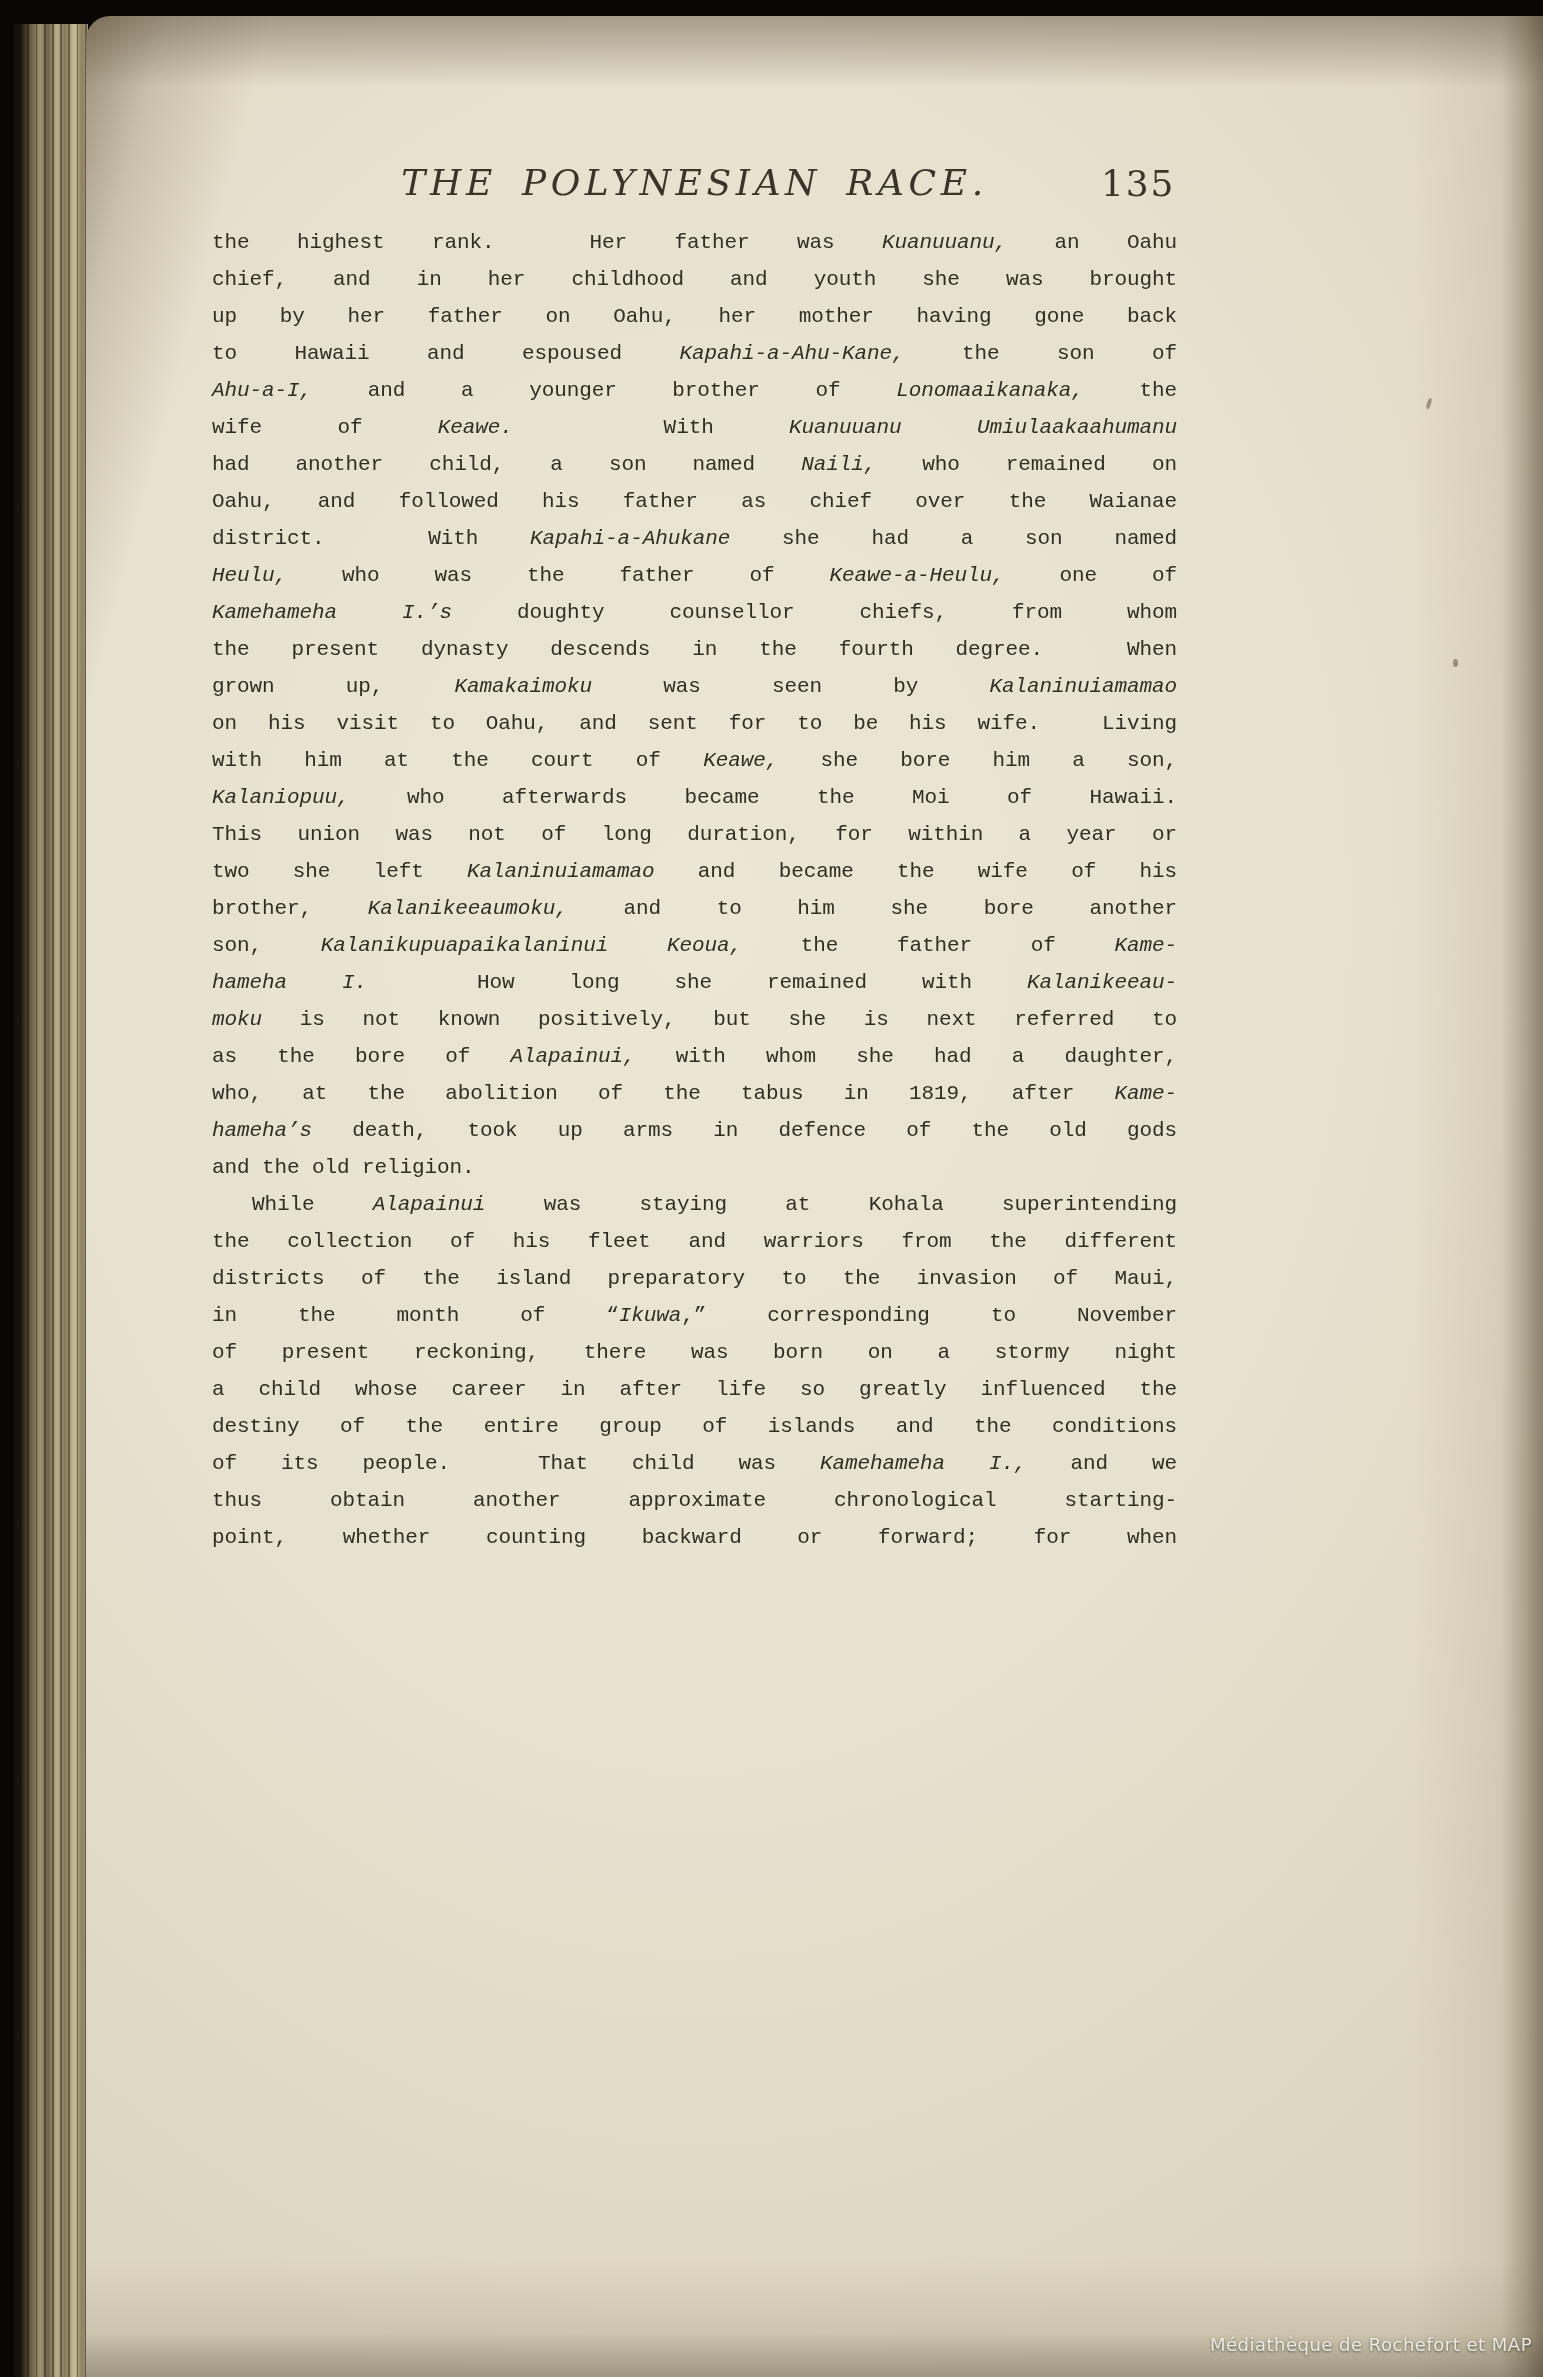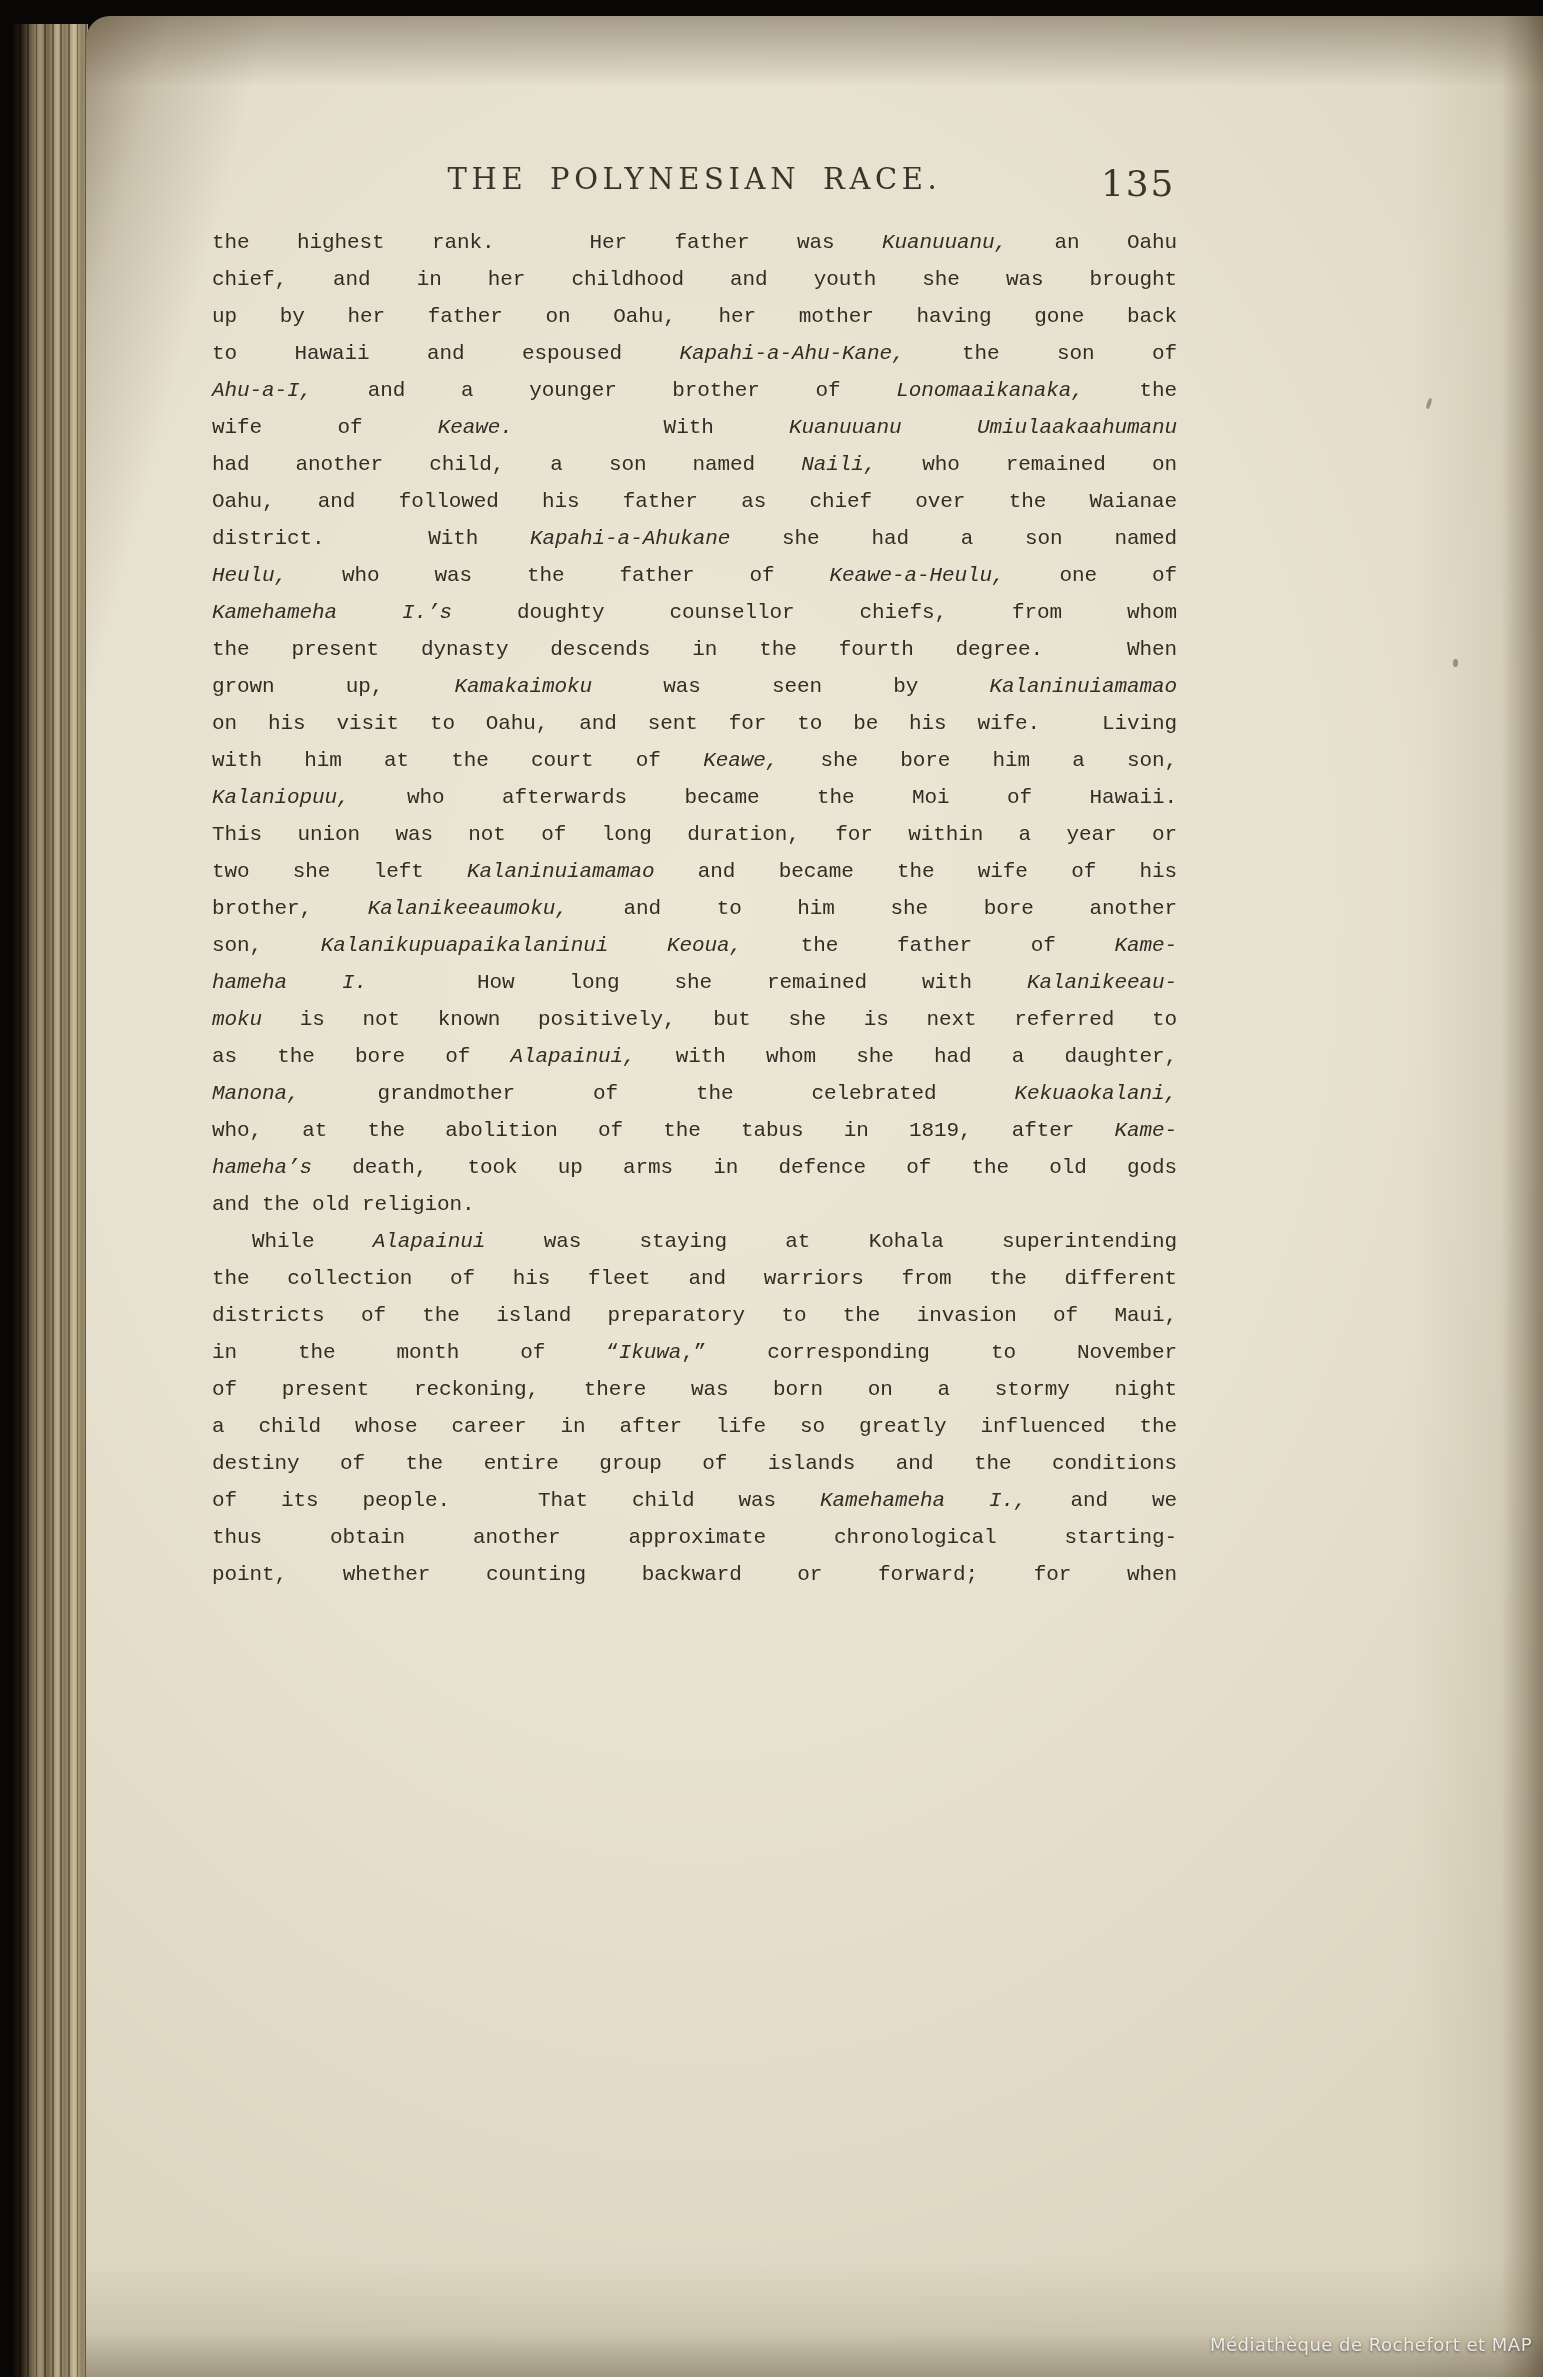--- a/index.html
+++ b/index.html
@@ -44,21 +44,21 @@
   }
 
   .speck { position:absolute; background:rgba(70,58,42,0.45); border-radius:50%; }
   .speck.s1 { left:1341px; top:382px; width:3.7px; height:11px; transform:rotate(18deg); }
   .speck.s2 { left:1367px; top:643px; width:4.6px; height:7.3px; }
 
   
   .header { position:absolute; left:126px; top:146px; width:965px; height:40px; color:#3a342b; }
   .running-title {
     display:block; text-align:center;
-    font-size:29px; letter-spacing:4.6px; word-spacing:9.1px;
+    font-style:italic; font-size:36px; letter-spacing:4.6px; word-spacing:9.1px;
   }
   .page-number { position:absolute; right:1.8px; top:0.9px; font-size:36px; letter-spacing:1.8px; }
 
   
   .text-block {
     position:absolute; left:126px; top:208px; width:965px;
     font-size:21px; line-height:37px; letter-spacing:-0.1px;
     color:#322d25;
     font-family:Liberation Mono, monospace;
   }
@@ -108,21 +108,20 @@
           <div class="line"><span>on his visit to Oahu, and sent for to be his wife.&nbsp; Living</span></div>
           <div class="line"><span>with him at the court of </span><i>Keawe,</i><span> she bore him a son,</span></div>
           <div class="line"><i>Kalaniopuu,</i><span> who afterwards became the Moi of Hawaii.</span></div>
           <div class="line"><span>This union was not of long duration, for within a year or</span></div>
           <div class="line"><span>two she left </span><i>Kalaninuiamamao</i><span> and became the wife of his</span></div>
           <div class="line"><span>brother, </span><i>Kalanikeeaumoku,</i><span> and to him she bore another</span></div>
           <div class="line"><span>son, </span><i>Kalanikupuapaikalaninui Keoua,</i><span> the father of </span><i>Kame-</i></div>
           <div class="line"><i>hameha I.</i><span>&nbsp; How long she remained with </span><i>Kalanikeeau-</i></div>
           <div class="line"><i>moku</i><span> is not known positively, but she is next referred to</span></div>
           <div class="line"><span>as the bore of </span><i>Alapainui,</i><span> with whom she had a daughter,</span></div>
-          <div class="line"><i>Manona,</i><span> grandmother of the celebrated </span><i>Kekuaokalani,</i></div>
           <div class="line"><span>who, at the abolition of the tabus in 1819, after </span><i>Kame-</i></div>
           <div class="line"><i>hameha’s</i><span> death, took up arms in defence of the old gods</span></div>
           <div class="line nojust"><span>and the old religion.</span></div>
         </div>
         <div class="paragraph">
           <div class="line indent"><span>While </span><i>Alapainui</i><span> was staying at Kohala superintending</span></div>
           <div class="line"><span>the collection of his fleet and warriors from the different</span></div>
           <div class="line"><span>districts of the island preparatory to the invasion of Maui,</span></div>
           <div class="line"><span>in the month of “</span><i>Ikuwa</i><span>,” corresponding to November</span></div>
           <div class="line"><span>of present reckoning, there was born on a stormy night</span></div>

